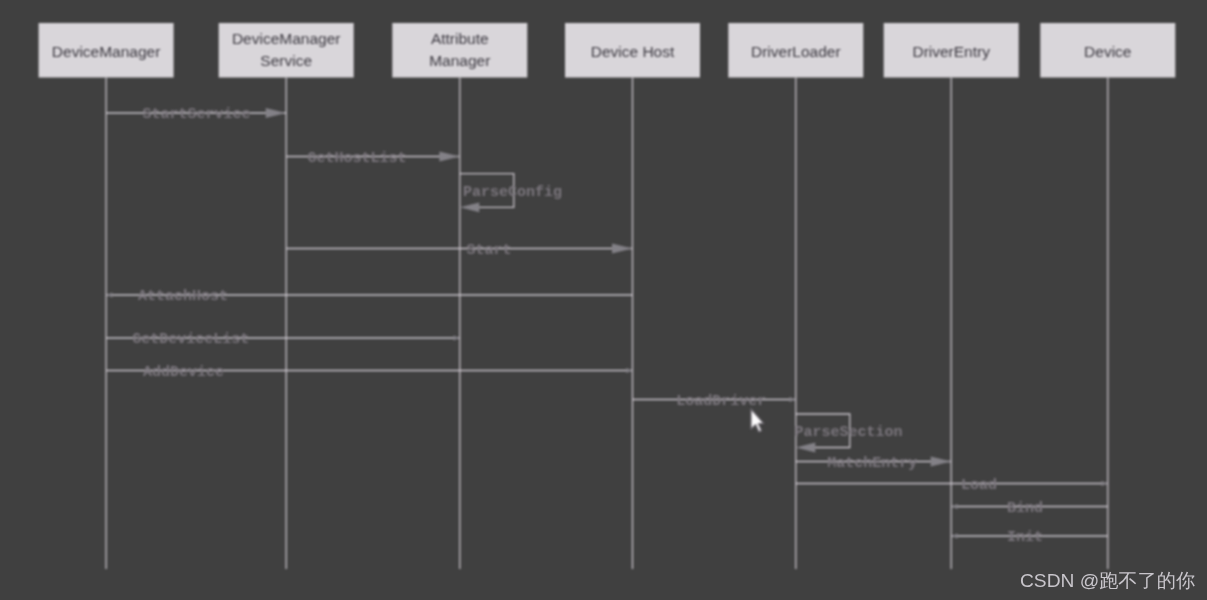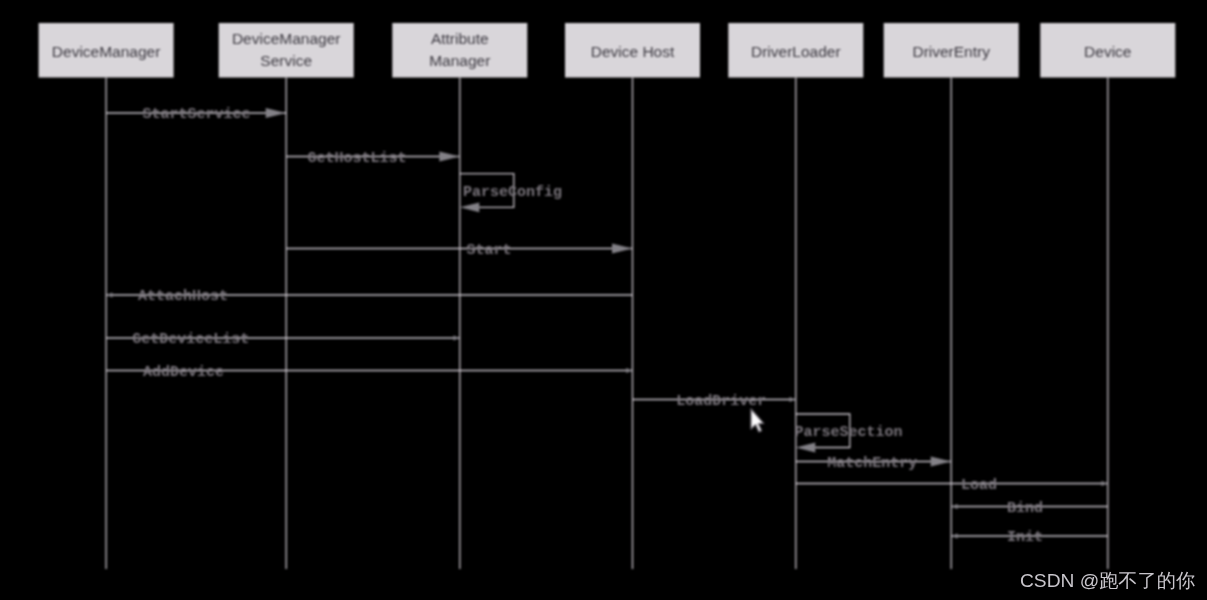--- a/index.html
+++ b/index.html
@@ -1,19 +1,19 @@
 <!DOCTYPE html>
 <html><head>
 <meta charset="utf-8">
 <title>Sequence Diagram</title>
 <style>
   html,body{margin:0;padding:0;}
   body{width:1207px;height:600px;background:#ffffff;overflow:hidden;
        font-family:"Liberation Sans",sans-serif;}
-  #stage{position:relative;width:1207px;height:600px;background:#000000;overflow:hidden;}
+  #stage{position:relative;width:1207px;height:600px;background:#404040;overflow:hidden;}
   svg#diagram{position:absolute;left:0;top:0;filter:blur(1.05px);}
   #wm{position:absolute;left:1020px;top:568px;color:#c8c5cb;font-size:19.2px;
       font-family:"Liberation Sans",sans-serif;letter-spacing:0px;white-space:nowrap;}
   #cursor{position:absolute;filter:blur(0.9px);}
 </style>
 </head>
 <body>
 
 <div id="stage">
   <svg id="diagram" width="1207" height="600">

